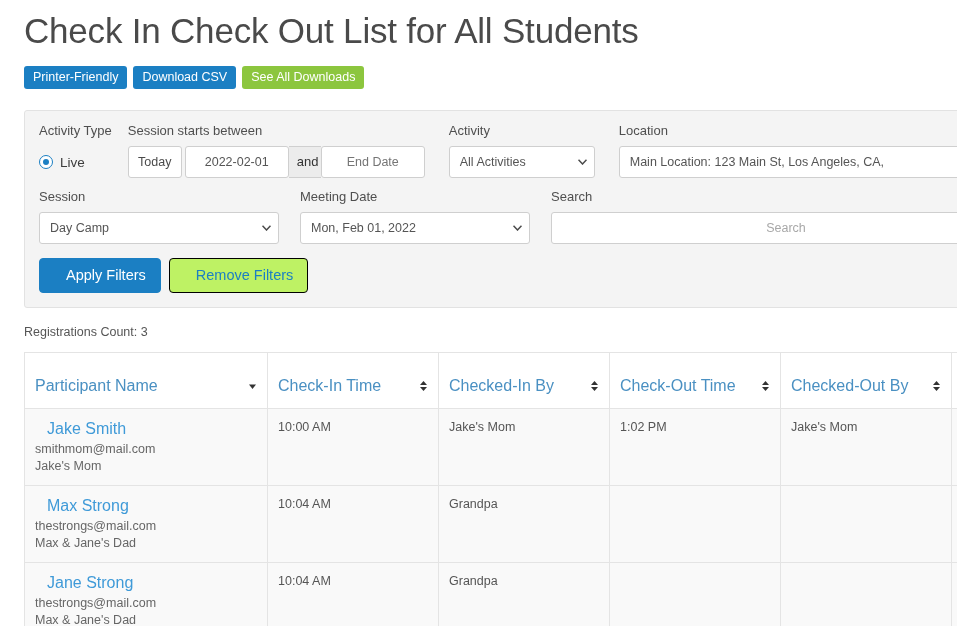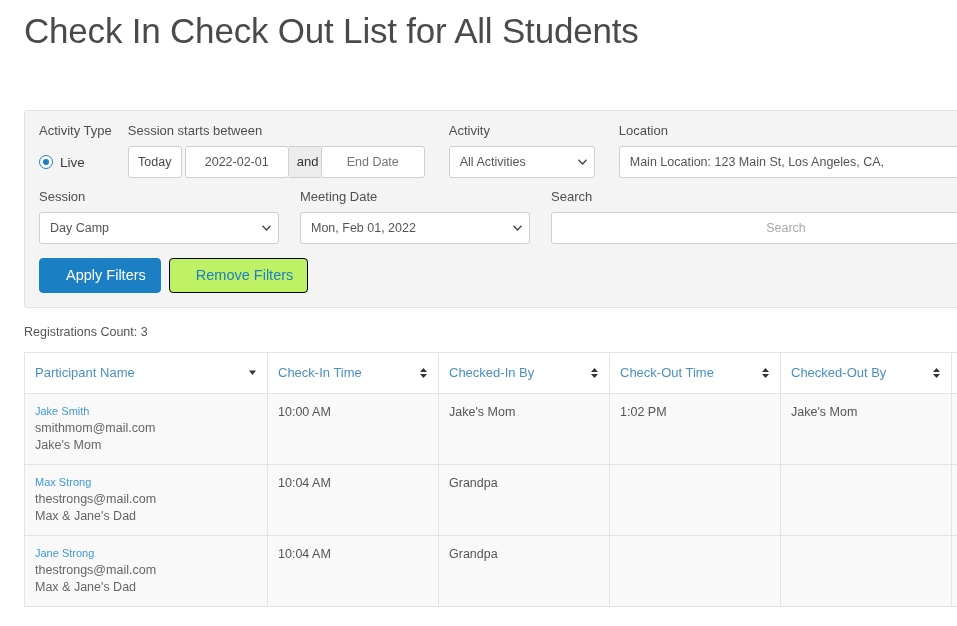--- a/index.html
+++ b/index.html
@@ -244,43 +244,44 @@
   table.reg th, table.reg td {
     border: 1px solid #e4e4e4;
     vertical-align: top;
     padding: 11px 10px 10px 10px;
     font-size: 12.5px;
   }
   table.reg thead th {
     background: #ffffff;
     color: #4a90c2;
     font-weight: 400;
-    font-size: 13px;
-    padding-top: 12px;
+    font-size: 16px;
+    padding-top: 24px;
     padding-bottom: 13px;
     cursor: pointer;
     position: relative;
     text-align: left;
     white-space: nowrap;
   }
   .th-inner { display: flex; align-items: center; justify-content: space-between; }
   .sort-ico { margin-left: 10px; flex: none; }
   .sort-ico svg { display: block; }
 
   table.reg tbody td {
     background: #f9f9f9;
     color: #555555;
     height: 69px;
   }
   .name-link {
     color: #3f9ad8;
-    font-size: 11px;
+    font-size: 16px;
     display: block;
     margin-bottom: 3px;
     cursor: pointer;
+    margin-left: 12px;
   }
   .sub-line {
     color: #666666;
     font-size: 12.5px;
     line-height: 17px;
     display: block;
   }
 
   .col-name  { width: 243px; }
   .col-cit   { width: 171px; }
@@ -289,20 +290,25 @@
   .col-cob   { width: 171px; }
   .col-extra { width: 93px; }
 </style>
 </head>
 <body>
 
 <div class="page">
 
   <h1 class="page-title">Check In Check Out List for All Students</h1>
 
+  <div class="action-bar">
+    <button class="btn-sm btn-blue">Printer-Friendly</button>
+    <button class="btn-sm btn-blue">Download CSV</button>
+    <button class="btn-sm btn-green">See All Downloads</button>
+  </div>
 
   <div class="filter-panel">
 
     <div class="filter-row">
 
       <div class="fgroup">
         <span class="flabel">Activity Type</span>
         <label class="radio-line">
           <span class="radio checked"></span>
           <span class="radio-text">Live</span>

